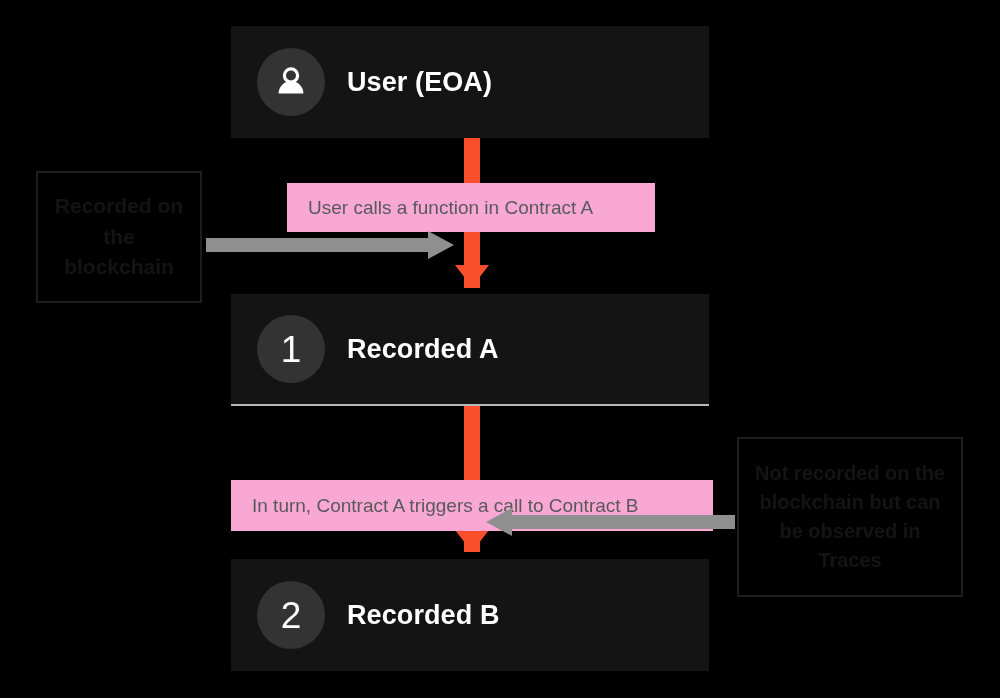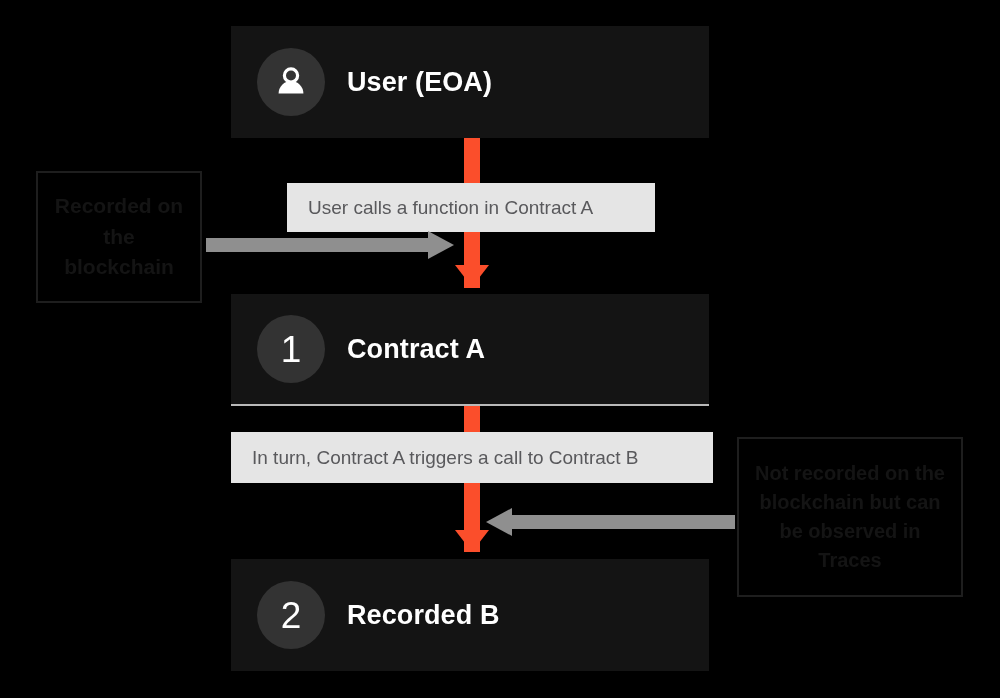--- a/index.html
+++ b/index.html
@@ -65,39 +65,39 @@
     color: #ffffff;
     font-size: 27px;
     font-weight: 700;
     letter-spacing: 0.1px;
     white-space: nowrap;
   }
 
   
   .caption {
     position: absolute;
-    background: #e5e5e5;
+    background: #f9a8d4;
     color: #59595c;
     font-size: 19px;
     display: flex;
     align-items: center;
     box-sizing: border-box;
     z-index: 4;
     white-space: nowrap;
   }
   #caption-1 {
     left: 287px;
     top: 183px;
     width: 368px;
     height: 49px;
     padding-left: 21px;
   }
   #caption-2 {
     left: 231px;
-    top: 432px;
+    top: 480px;
     width: 482px;
     height: 51px;
     padding-left: 21px;
   }
 
   
   .orange-line {
     position: absolute;
     left: 464px;
     width: 16px;
@@ -212,21 +212,21 @@
       <svg width="40" height="40" viewBox="0 0 40 40" aria-hidden="true">
         <circle cx="20" cy="13.5" r="6.6" fill="none" stroke="#ffffff" stroke-width="3.2"></circle>
         <path d="M7.6 31.5a12.4 12.4 0 0 1 24.8 0z" fill="#ffffff"></path>
       </svg>
     </div>
     <div class="node-label">User (EOA)</div>
   </div>
 
   <div class="node has-rule" id="node-contract-a">
     <div class="node-badge">1</div>
-    <div class="node-label">Contract A</div>
+    <div class="node-label">Recorded A</div>
   </div>
 
   <div class="node" id="node-contract-b">
     <div class="node-badge">2</div>
     <div class="node-label">Recorded B</div>
   </div>
 
   <div class="caption" id="caption-1">User calls a function in Contract A</div>
   <div class="caption" id="caption-2">In turn, Contract A triggers a call to Contract B</div>
 

